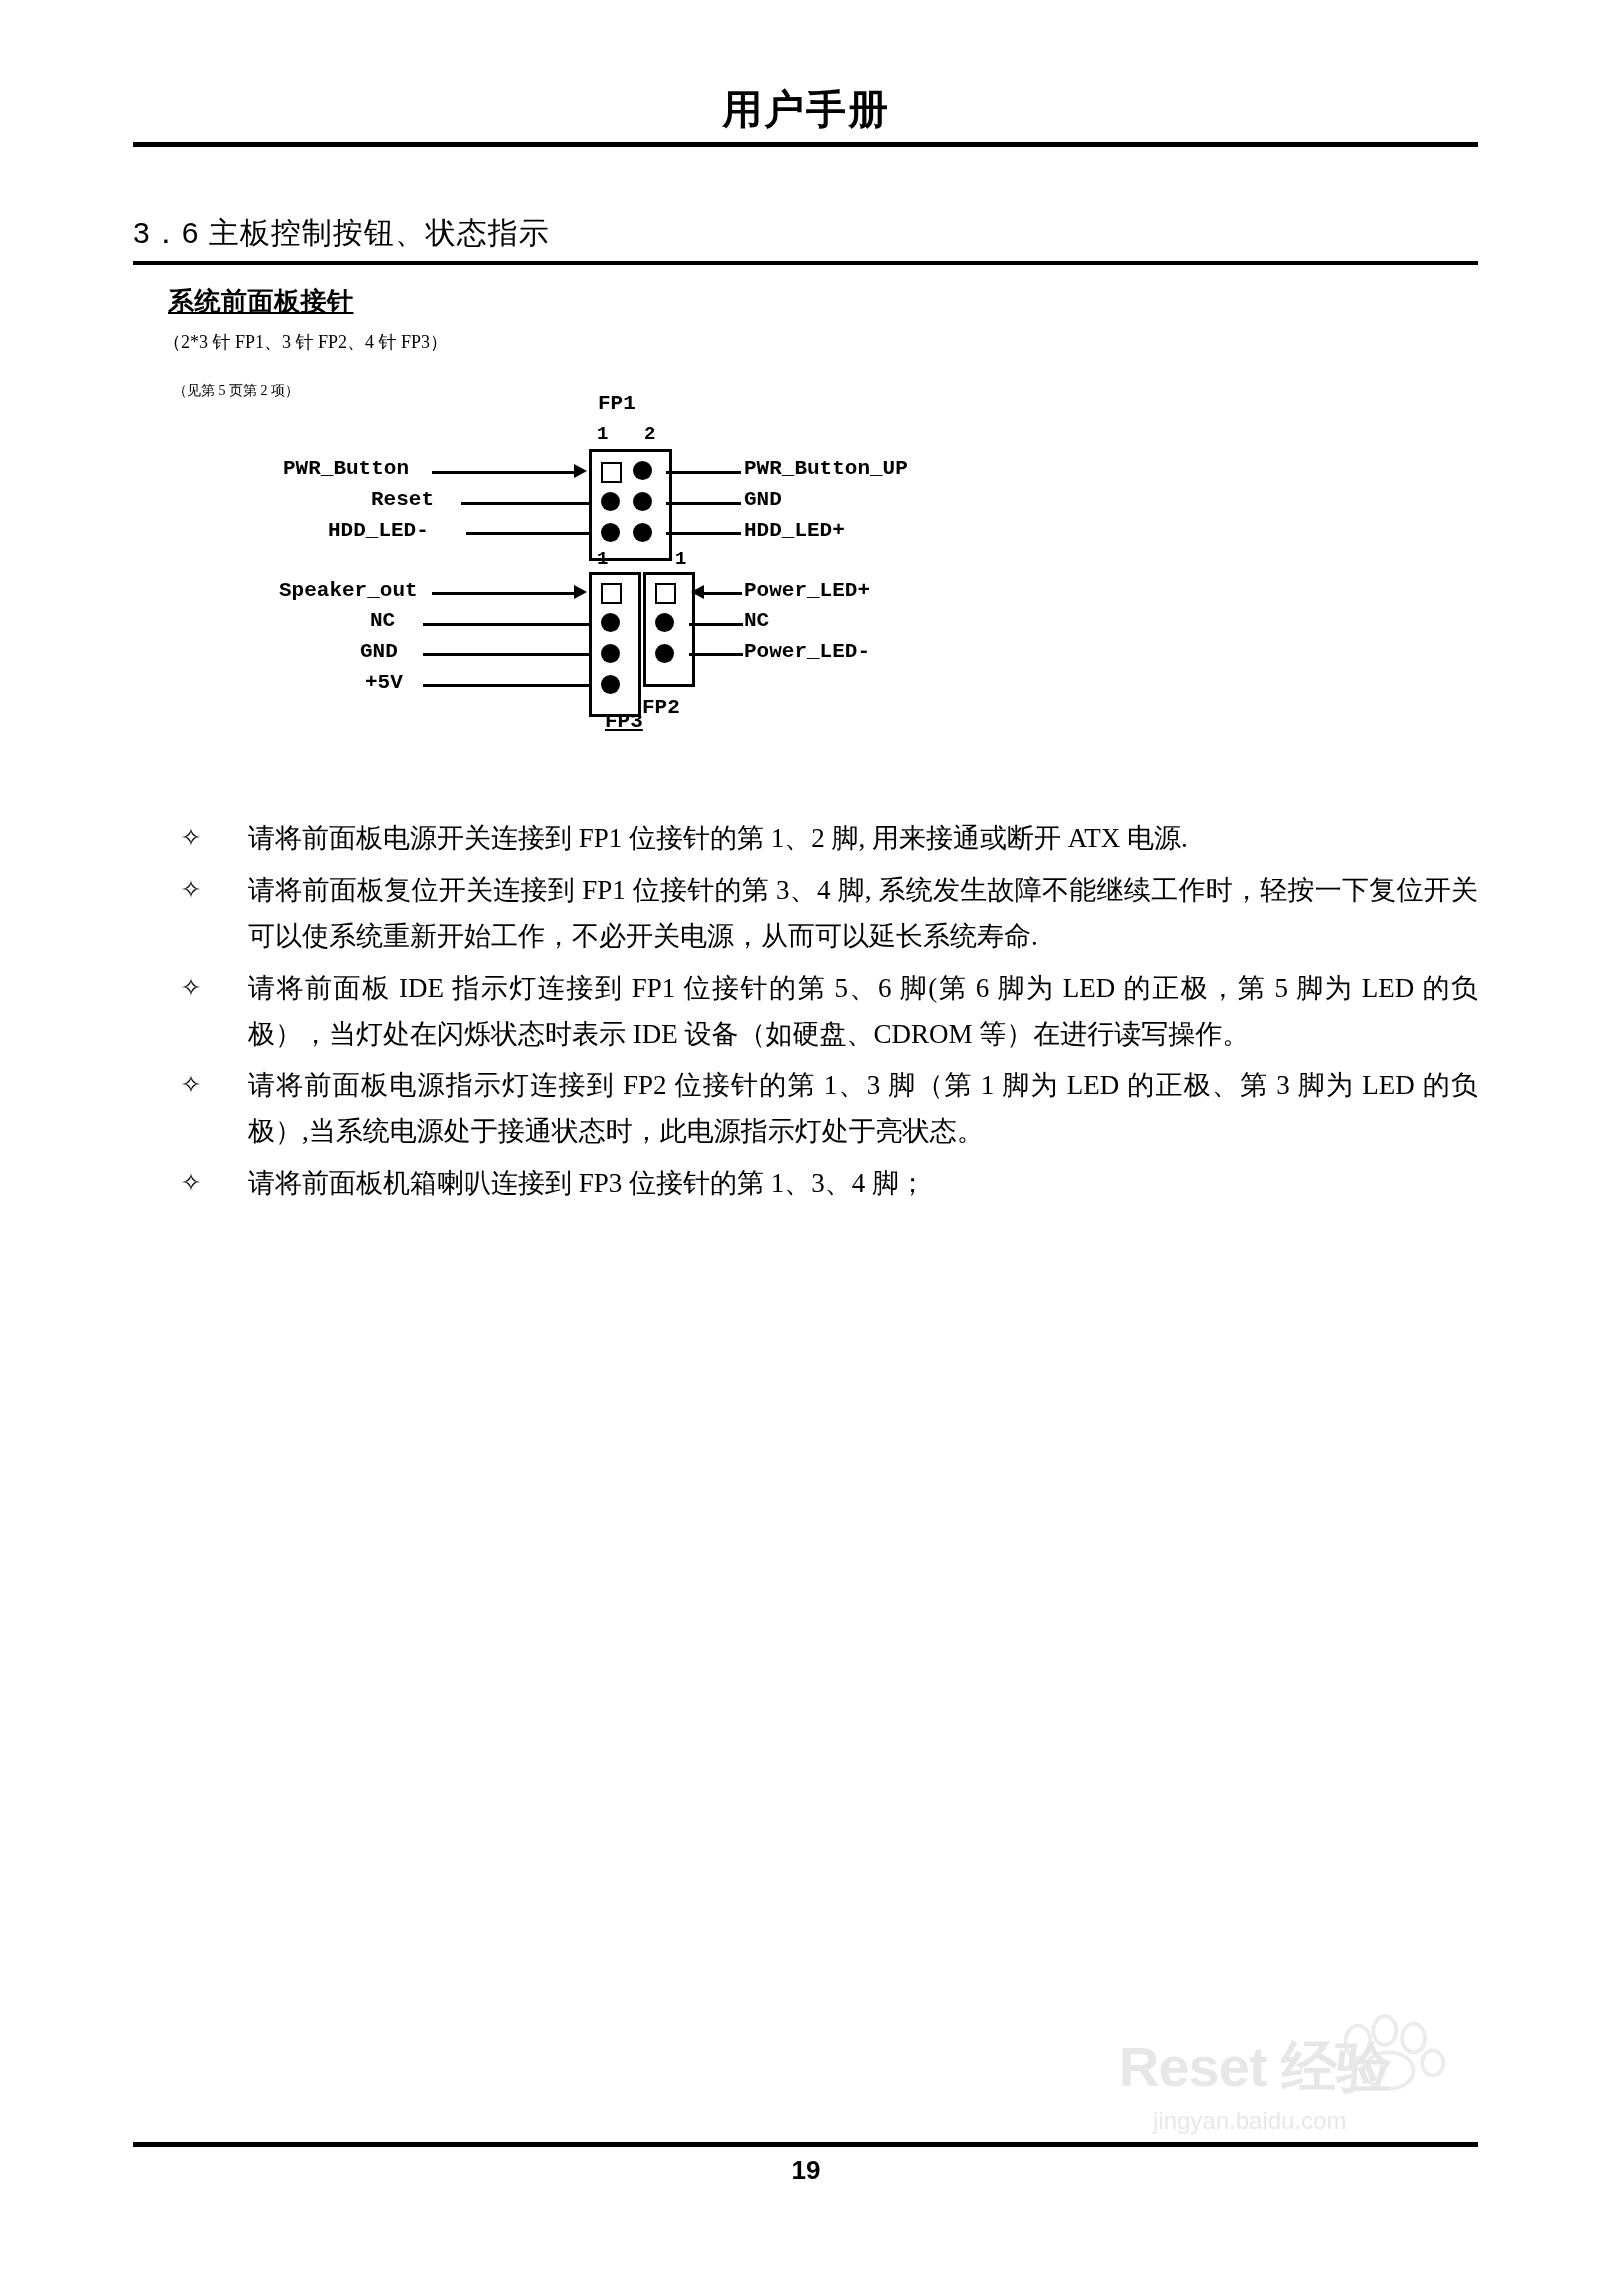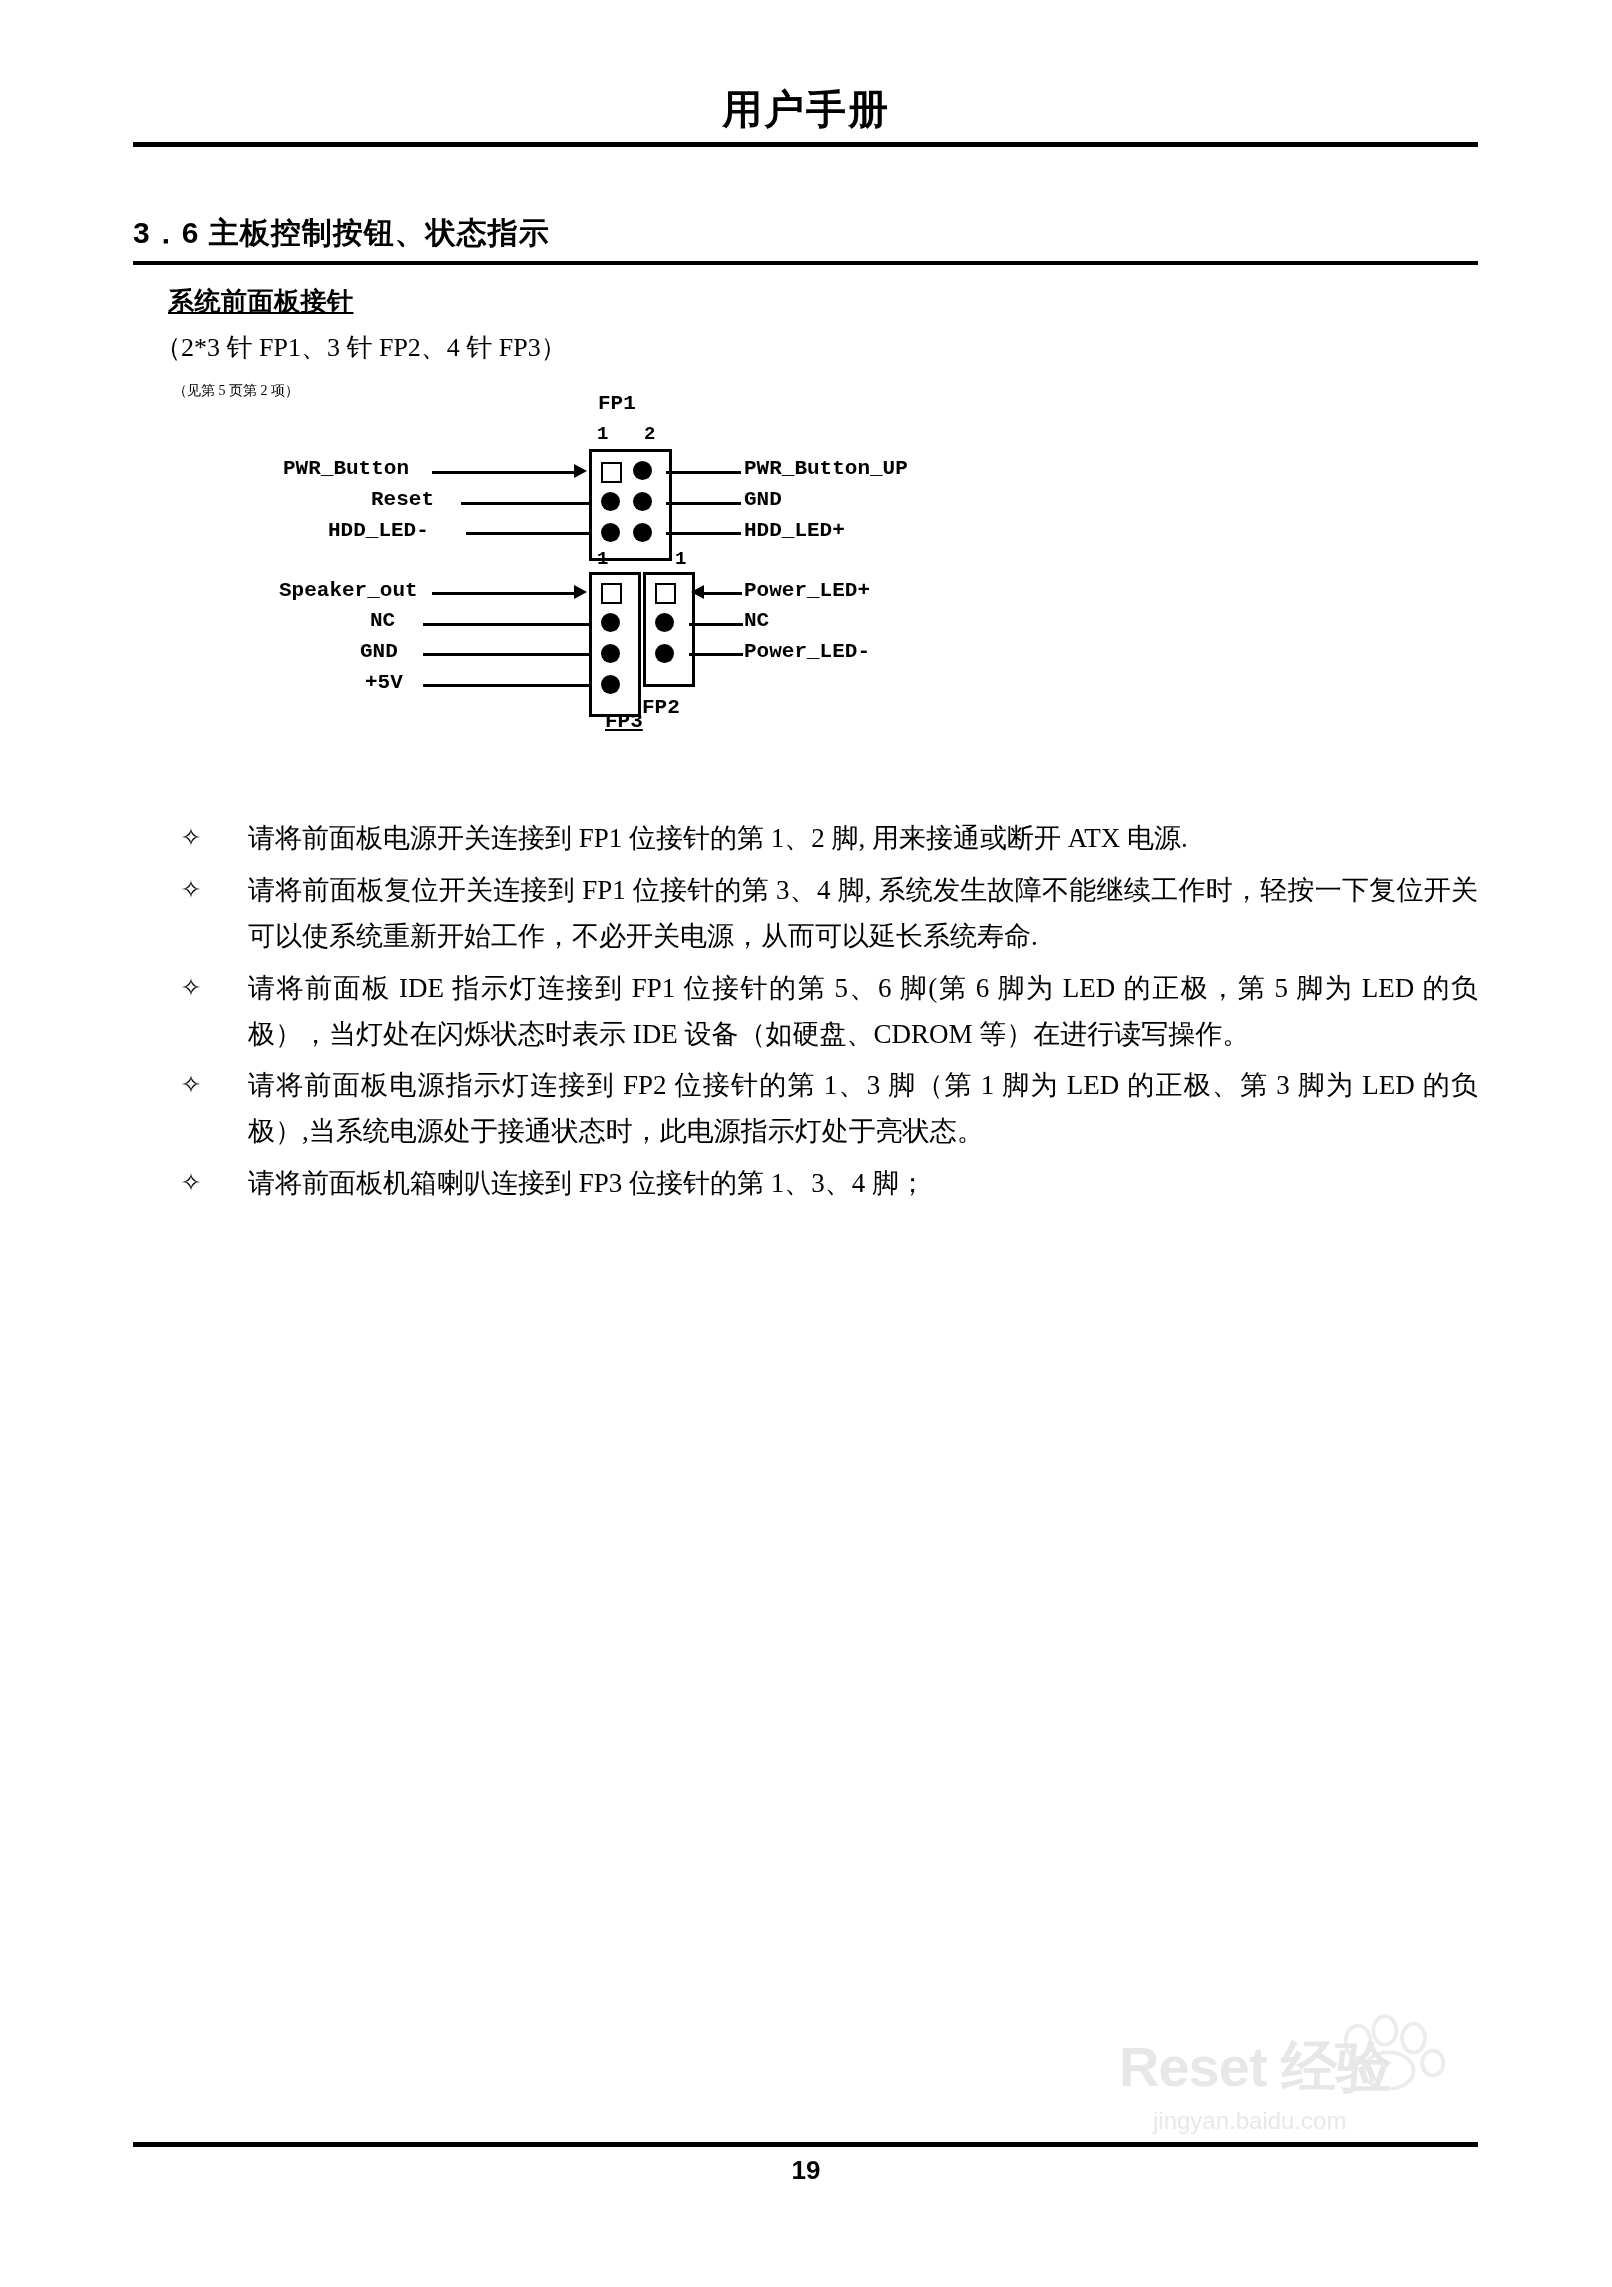--- a/index.html
+++ b/index.html
@@ -42,21 +42,21 @@
     height: 4.8px;
     background: #000;
   }
 
   
   .section-heading {
     position: absolute;
     left: 133px;
     top: 213px;
     font-family: "Liberation Sans", sans-serif;
-    font-weight: bold;
+    font-weight: normal;
     font-size: 30px;
     letter-spacing: 1px;
     white-space: nowrap;
   }
   .section-rule {
     position: absolute;
     left: 133px;
     top: 261px;
     width: 1345px;
     height: 3.8px;
@@ -70,23 +70,23 @@
     top: 284px;
     font-family: "Liberation Sans", sans-serif;
     font-weight: bold;
     font-size: 26px;
     letter-spacing: 0.5px;
     white-space: nowrap;
     text-decoration: underline;
   }
   .sub-line {
     position: absolute;
-    left: 155px;
+    left: 163px;
     top: 330px;
-    font-size: 26px;
+    font-size: 18px;
     white-space: nowrap;
     text-align: center;
   }
   .note-line {
     position: absolute;
     left: 173px;
     top: 382px;
     font-size: 14px;
     white-space: nowrap;
   }

